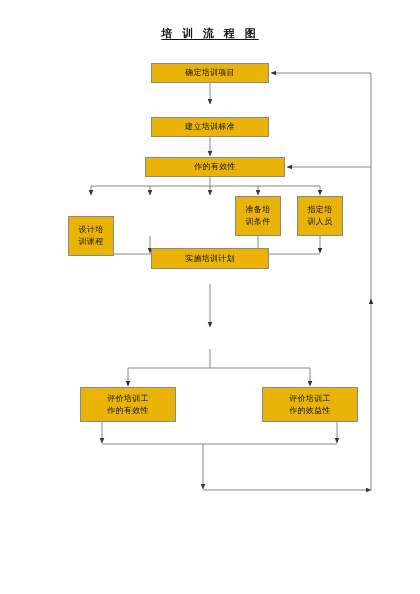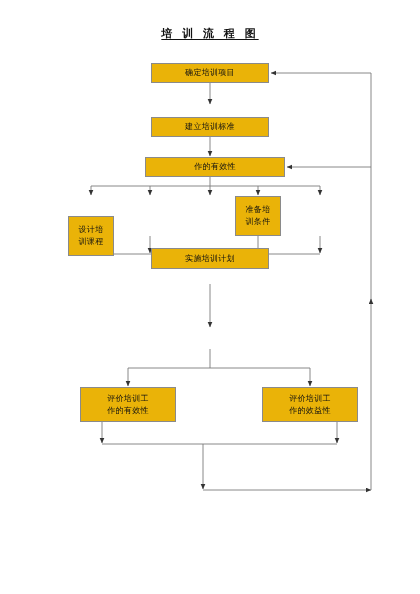--- a/index.html
+++ b/index.html
@@ -130,20 +130,24 @@
     <span class="label">设计培
 训课程</span>
   </div>
 
 
   <div class="node two-line" style="left:235px; top:196px; width:46px; height:40px;text-align:center;">
     <span class="label">准备培
 训条件</span>
   </div>
 
+  <div class="node two-line" style="left:297px; top:196px; width:46px; height:40px;">
+    <span class="label">指定培
+训人员</span>
+  </div>
 
   <div class="node wide" style="left:151px; top:248px; width:118px; height:21px;">
     <span class="label">实施培训计划</span>
   </div>
 
 
   <div class="node two-line" style="left:80px; top:387px; width:96px; height:35px;">
     <span class="label">评价培训工
 作的有效性</span>
   </div>

